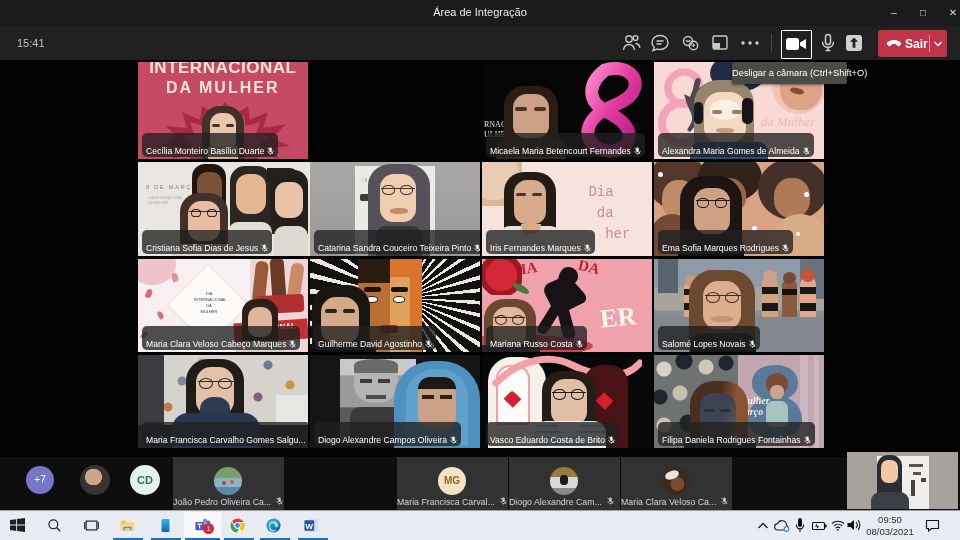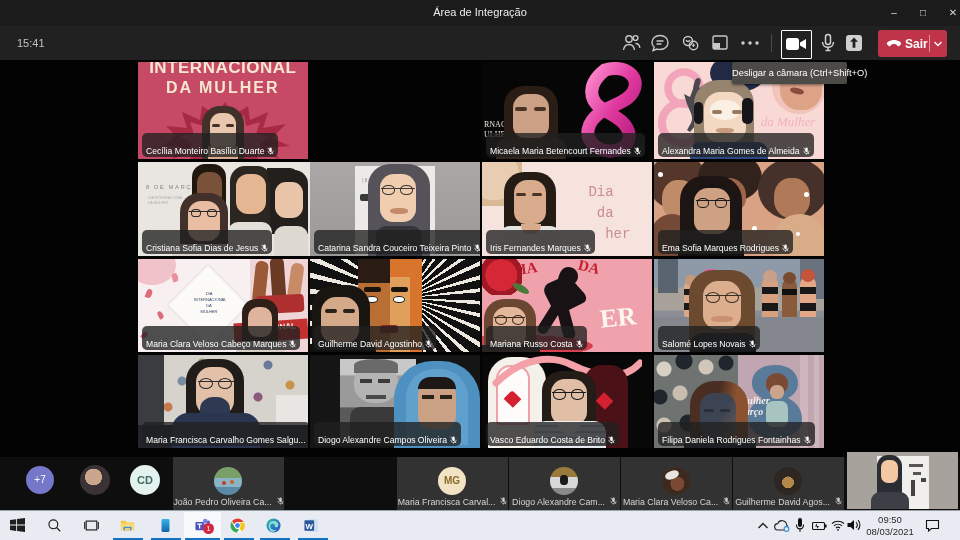--- a/index.html
+++ b/index.html
@@ -21,21 +21,21 @@
 #stage{position:absolute;left:0;top:60px;width:960px;height:397px;background:#030303;overflow:hidden}
 .tile{position:absolute;overflow:hidden}
 .nm{position:absolute;left:4px;bottom:2px;height:12px;background:rgba(32,32,32,.78);color:#fff;font-size:8.6px;line-height:12px;padding:12px 4px;white-space:nowrap;border-radius:5px}
 .nm svg{vertical-align:-1px;margin-left:3px}
 
 #tooltip{position:absolute;left:732px;top:62px;width:115px;height:22px;background:#4c4a47;color:#fff;font-size:9.3px;text-align:left;line-height:22px;border-radius:2px;white-space:nowrap;box-shadow:0 1px 3px rgba(0,0,0,.5)}
 
 #strip{position:absolute;left:0;top:457px;width:960px;height:53px;background:#0e0e0e}
 .panel{position:absolute;top:0;height:53px;background:#333232}
 .pav{position:absolute;top:10px;width:28px;height:28px;border-radius:50%;overflow:hidden}
-.pnm{position:absolute;top:40px;width:100%;text-align:center;font-size:8.8px;color:#d6d6d6;white-space:nowrap}
+.pnm{position:absolute;top:40px;width:100%;text-align:left;font-size:8.8px;color:#d6d6d6;white-space:nowrap}
 .cir{position:absolute;border-radius:50%;text-align:center}
 
 #taskbar{position:absolute;left:0;top:510px;width:960px;height:30px;background:#e8ecf2;border-top:1px solid #9aa0a8}
 .tsk{position:absolute;top:7px;width:15px;height:15px}
 .uline{position:absolute;top:27px;height:2.5px;background:#1273c4}
 #clock2{position:absolute;left:862px;top:3px;width:56px;text-align:center;font-size:9.5px;color:#2a2a2a;line-height:11.5px}
 </style></head>
 <body>
 <div id="scr">
 
@@ -540,29 +540,20 @@
       <div class="pav" style="left:41px;background:radial-gradient(circle at 55% 60%,#7a4a34 0 30%,#3d2a1e 31%)">
           <div class="abs" style="left:3px;top:4px;width:14px;height:8px;background:#e8e4de;border-radius:45%;transform:rotate(-20deg)"></div>
         </div>
       <div class="pnm">Maria Clara Veloso Ca...&nbsp;&nbsp;<svg width="7" height="8" viewBox="0 0 8 9" fill="#cfcfcf">
             <rect x="2.6" y="0.5" width="2.8" height="5" rx="1.4"></rect>
             <path d="M1 4.2c0 2 1.3 3.1 3 3.1s3-1.1 3-3.1" stroke="#cfcfcf" stroke-width=".8" fill="none"></path>
             <rect x="3.6" y="7" width=".8" height="1.6"></rect>
             <line x1="0.8" y1="0.8" x2="7" y2="8" stroke="#cfcfcf" stroke-width=".9"></line>
           </svg></div>
     </div>
-    <div class="panel" style="left:733px;width:111px">
-      <div class="pav" style="left:41px;background:radial-gradient(circle at 50% 55%,#b4884a 0 28%,#2e2620 29%)"></div>
-      <div class="pnm">Guilherme David Agos...&nbsp;&nbsp;<svg width="7" height="8" viewBox="0 0 8 9" fill="#cfcfcf">
-            <rect x="2.6" y="0.5" width="2.8" height="5" rx="1.4"></rect>
-            <path d="M1 4.2c0 2 1.3 3.1 3 3.1s3-1.1 3-3.1" stroke="#cfcfcf" stroke-width=".8" fill="none"></path>
-            <rect x="3.6" y="7" width=".8" height="1.6"></rect>
-            <line x1="0.8" y1="0.8" x2="7" y2="8" stroke="#cfcfcf" stroke-width=".9"></line>
-          </svg></div>
-    </div>
 
     <div class="abs" style="left:847px;top:-5px;width:111px;height:57px;background:#a8a29c;overflow:hidden">
       <div class="abs" style="left:30px;top:4px;width:52px;height:53px;background:#f0efeb"></div>
       <div class="abs" style="left:62px;top:12px;width:14px;height:3px;background:#555"></div>
       <div class="abs" style="left:66px;top:20px;width:8px;height:3px;background:#555"></div>
       <div class="abs" style="left:64px;top:28px;width:4px;height:16px;background:#444"></div>
       <div class="abs" style="left:74px;top:26px;width:5px;height:4px;background:#444"></div>
       <div class="abs" style="left:30px;top:3px;width:25px;height:54px;background:#2a2d33;border-radius:11px 11px 0 0"></div>
       <div class="abs" style="left:34px;top:8px;width:17px;height:23px;background:#f2c9a2;border-radius:7px"></div>
       <div class="abs" style="left:24px;top:40px;width:38px;height:17px;background:#3c4046;border-radius:9px 9px 0 0"></div>

